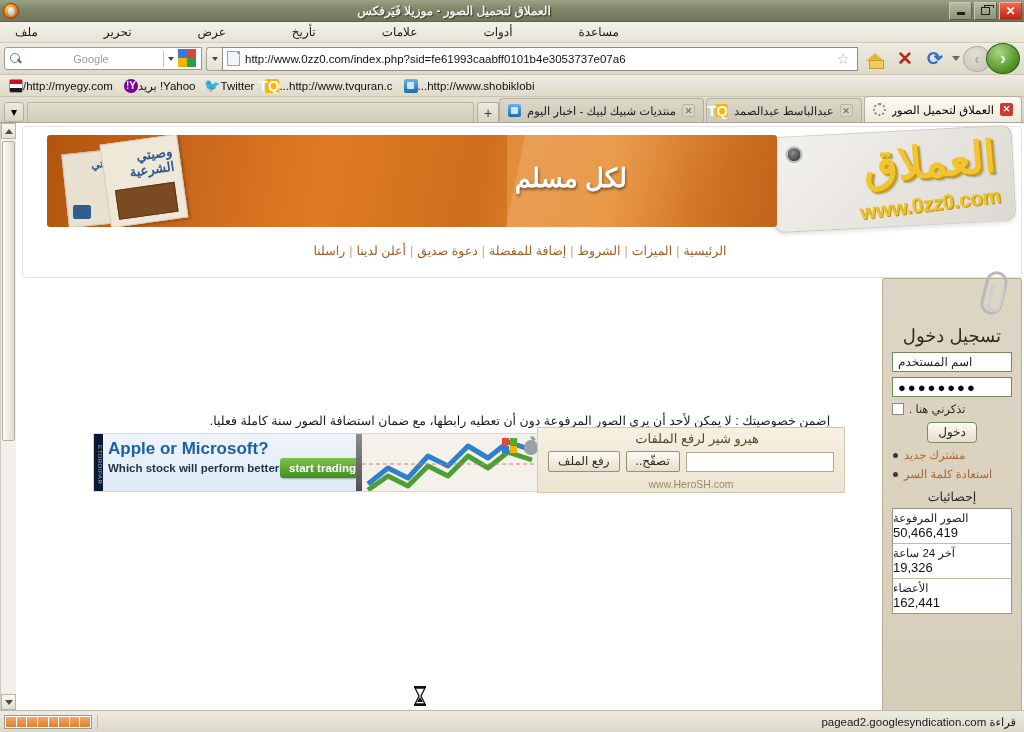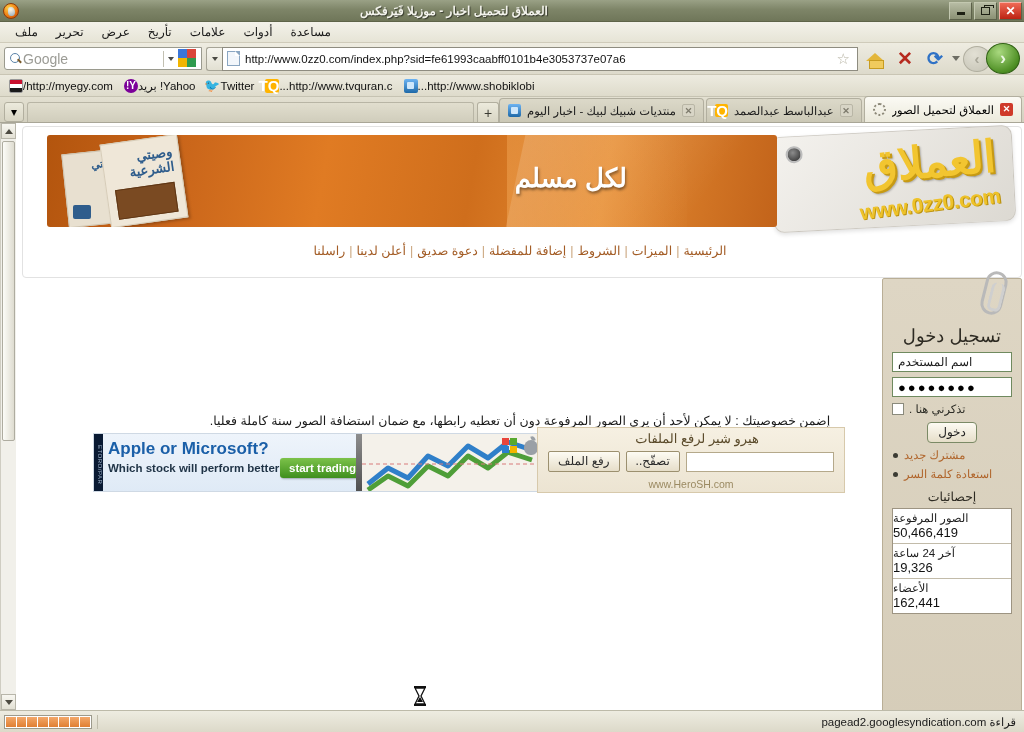--- a/index.html
+++ b/index.html
@@ -33,34 +33,34 @@
   .wbtn.close { background:linear-gradient(#e8插,#c4291a); background:linear-gradient(#ef6a55,#bd2313);
     border-top-color:#f7b3a7; border-left-color:#f7b3a7; color:#fff; font-size:12px; font-weight:bold;}
   .wbtn .min { width:8px; height:3px; background:#1d2014; margin-top:6px; }
   .wbtn .rest { width:9px; height:8px; border:1.5px solid #1d2014; position:relative; }
   .wbtn .rest:before{content:"";position:absolute;left:2px;top:-3px;width:8px;height:2px;
     border:1.5px solid #1d2014;border-bottom:none;}
 
   
   .menubar { height:21px; display:flex; flex-direction:row-reverse; align-items:center;
     background:linear-gradient(#f3f2ea,#e6e4d6); border-bottom:1px solid #cfcbba;
-    padding:0 6px; direction:rtl; }
+    padding:0 6px; direction:rtl;gap:48px; }
   .menuitem { padding:2px 9px; font-size:12px; color:#1b1b1b; cursor:default; }
 
   
   .navbar { height:32px; display:flex; align-items:center; gap:4px;
     background:linear-gradient(#eeece1,#dddacb); border-bottom:1px solid #c9c5b4; padding:2px 4px; }
   .search-box { width:198px; height:23px; background:#fff; border:1px solid #9a9a8e;
     border-radius:3px 0 0 3px; display:flex; align-items:center; padding:0 3px; }
   .search-ico { width:15px;height:15px;flex:0 0 auto;position:relative;}
   .search-ico:before{content:"";position:absolute;left:2px;top:2px;width:8px;height:8px;
     border:1.6px solid #5a82a8;border-radius:50%;}
   .search-ico:after{content:"";position:absolute;left:9px;top:9px;width:5px;height:1.8px;
     background:#7a5a2a;transform:rotate(45deg);}
-  .search-txt { flex:1; text-align:left; color:#9b9b95; font-size:14px; padding-right:4px;}
+  .search-txt { flex:1; text-align:center; color:#9b9b95; font-size:11px; padding-right:4px;}
   .sep-v { width:1px;height:16px;background:#c2c0b2; }
   .caret { width:0;height:0;border-left:3.5px solid transparent;border-right:3.5px solid transparent;
     border-top:4px solid #4a4a44; margin:0 4px;}
   .gicon { width:20px;height:19px;position:relative;flex:0 0 auto;}
   .gicon i{position:absolute;display:block;width:9px;height:9px;}
   .gicon i:nth-child(1){background:#3b76d8;left:0;top:0;}
   .gicon i:nth-child(2){background:#d9453a;left:9px;top:0;}
   .gicon i:nth-child(3){background:#f2b500;left:0;top:9px;}
   .gicon i:nth-child(4){background:#2f9b4e;left:9px;top:9px;}
   .urlwrap { flex:1; height:24px; display:flex; align-items:center; }
@@ -253,21 +253,21 @@
   .progress i{flex:1;height:10px;background:linear-gradient(#f3a86a,#e07f33);display:block;}
   .status-sep{width:1px;height:14px;background:#c0bdac;}
 </style>
 </head>
 <body>
 
 <div class="app">
 
   <div class="titlebar">
     <div class="ff-icon"></div>
-    <div class="title-text">العملاق لتحميل اخبار - موزيلا فَيَرفكس</div>
+    <div class="title-text">العملاق لتحميل الصور - موزيلا فَيَرفكس</div>
     <div class="wbtns">
       <div class="wbtn">
           <span class="min"></span>
         </div>
       <div class="wbtn">
           <span class="rest"></span>
         </div>
       <div class="wbtn close">
           <span>✕</span>
         </div>

